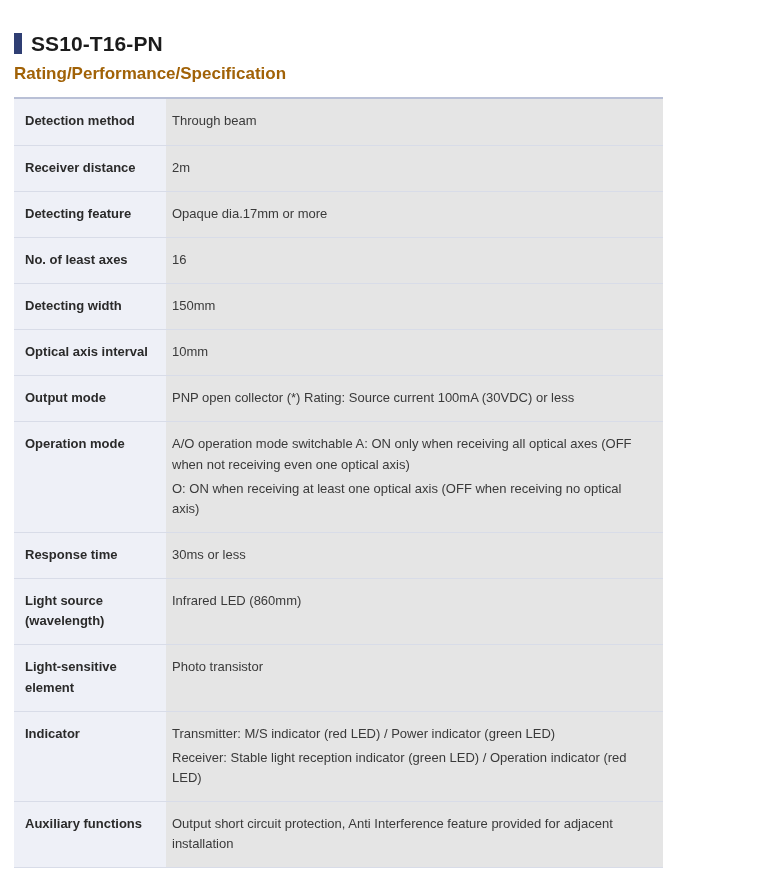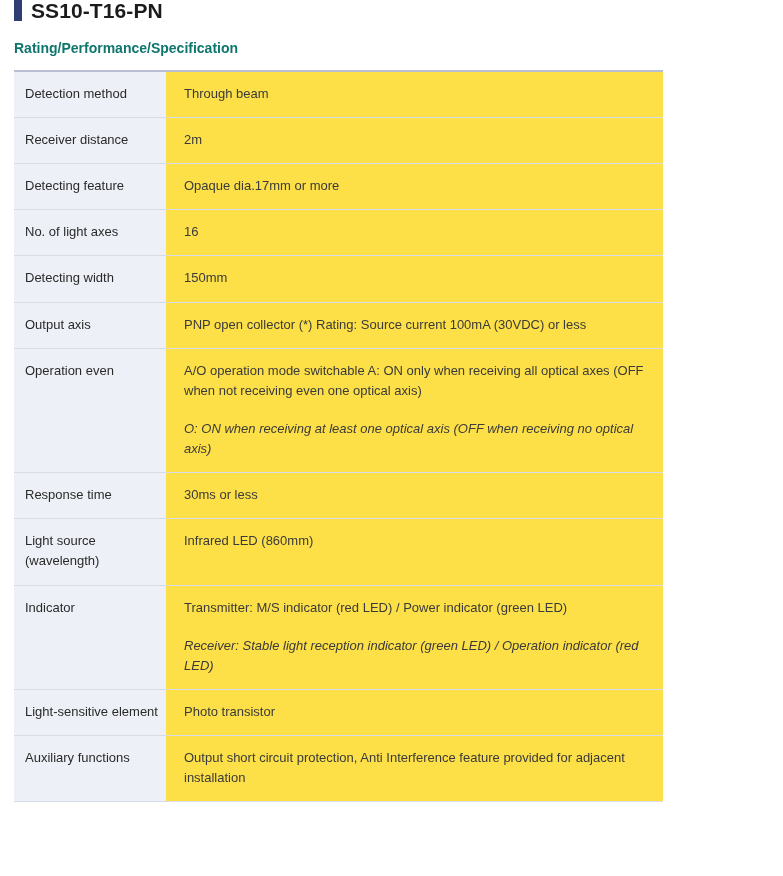--- a/index.html
+++ b/index.html
@@ -15,42 +15,42 @@
     -webkit-font-smoothing: antialiased;
   }
   .page {
     width: 783px;
     position: relative;
     padding: 0;
   }
   
   .title-row {
     display: flex;
-    align-items: flex-start;
-    margin: 0 0 0 14px;
+    align-items: flex-end;
+    margin: 24px 0 0 14px;
     height: 30px;
   }
   .title-bar {
     width: 8px;
     height: 21px;
     background: #2f3e73;
     margin-right: 9px;
     flex: 0 0 auto;
   }
   .product-title {
     font-size: 21px;
     font-weight: bold;
     color: #1b1b1b;
     letter-spacing: 0.1px;
     line-height: 1;
   }
   .section-heading {
-    font-size: 14px;
+    font-size: 17px;
     font-weight: bold;
-    color: #0f766e;
+    color: #a16207;
     margin: 10px 0 0 14px;
     line-height: 1.2;
   }
   
   .spec-table {
     width: 649px;
     margin: 13px 0 0 14px;
     border-collapse: collapse;
     border-top: 2px solid #b9c0d6;
     table-layout: fixed;
@@ -59,37 +59,36 @@
   .spec-table col.c2 { width: 497px; }
   .spec-table td {
     vertical-align: top;
     border-bottom: 1px solid #d8dce8;
     padding: 12px 8px 13px 11px;
     font-size: 13px;
     line-height: 1.55;
   }
   .spec-table td.label {
     background: #eef0f7;
-    font-weight: normal;
+    font-weight: bold;
     color: #2a2a2a;
     padding-left: 11px;
     padding-right: 6px;
   }
   .spec-table td.value {
-    background: #fde047;
+    background: #e5e5e5;
     color: #3a3a3a;
-    padding-left: 18px;
+    padding-left: 6px;
     padding-right: 14px;
   }
   .spec-table td.value p {
     margin: 0;
   }
   .spec-table td.value p + p {
-    margin-top: 18px;
-    font-style: italic;
+    margin-top: 4px;
   }
   
 </style>
 </head>
 <body>
 
 <div class="page">
 
   <div class="title-row">
     <span class="title-bar" style="background: rgb(47, 62, 115);"></span>
@@ -116,67 +115,73 @@
             <p>2m</p>
           </td>
         </tr>
         <tr>
           <td class="label">Detecting feature</td>
           <td class="value">
             <p>Opaque dia.17mm or more</p>
           </td>
         </tr>
         <tr>
-          <td class="label">No. of light axes</td>
+          <td class="label">No. of least axes</td>
           <td class="value">
             <p>16</p>
           </td>
         </tr>
         <tr>
           <td class="label">Detecting width</td>
           <td class="value">
             <p>150mm</p>
           </td>
         </tr>
         <tr>
-          <td class="label">Output axis</td>
+          <td class="label">Optical axis interval</td>
+          <td class="value">
+            <p>10mm</p>
+          </td>
+        </tr>
+        <tr>
+          <td class="label">Output mode</td>
           <td class="value">
             <p>PNP open collector (*) Rating: Source current 100mA (30VDC) or less</p>
           </td>
         </tr>
         <tr>
-          <td class="label">Operation even</td>
+          <td class="label">Operation mode</td>
           <td class="value">
             <p>A/O operation mode switchable A: ON only when receiving all optical axes (OFF when not receiving even one optical axis)</p>
             <p>O: ON when receiving at least one optical axis (OFF when receiving no optical axis)</p>
           </td>
         </tr>
         <tr>
           <td class="label">Response time</td>
           <td class="value">
             <p>30ms or less</p>
           </td>
         </tr>
         <tr>
           <td class="label">Light source (wavelength)</td>
           <td class="value">
             <p>Infrared LED (860mm)</p>
           </td>
         </tr>
         <tr>
+          <td class="label">Light-sensitive element</td>
+          <td class="value">
+            <p>Photo transistor</p>
+          </td>
+        </tr>
+        <tr>
           <td class="label">Indicator</td>
           <td class="value">
             <p>Transmitter: M/S indicator (red LED) / Power indicator (green LED)</p>
             <p>Receiver: Stable light reception indicator (green LED) / Operation indicator (red LED)</p>
-          </td>
-        </tr>
-        <tr>
-          <td class="label">Light-sensitive element</td>
-          <td class="value">
-            <p>Photo transistor</p>
           </td>
         </tr>
         <tr>
           <td class="label">Auxiliary functions</td>
           <td class="value">
             <p>Output short circuit protection, Anti Interference feature provided for adjacent installation</p>
           </td>
         </tr>
       </tbody>
   </table>

